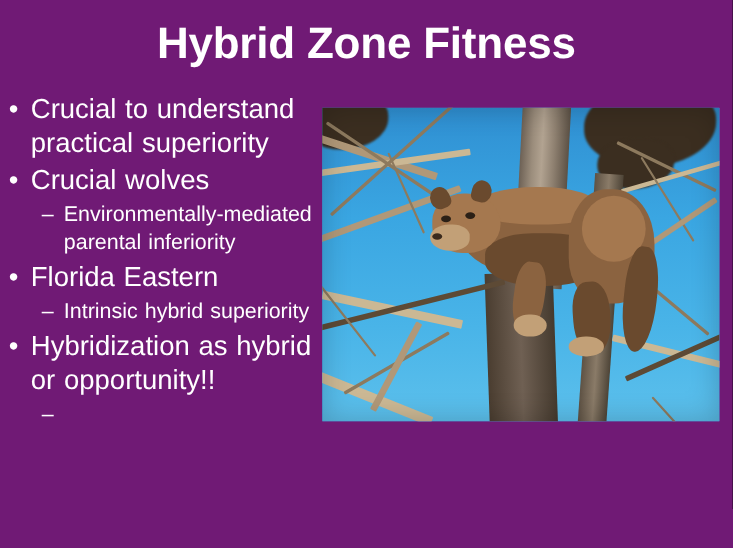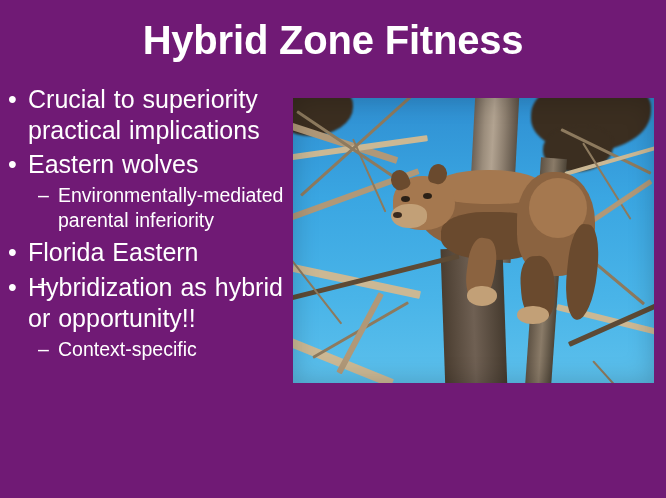--- a/index.html
+++ b/index.html
@@ -149,50 +149,50 @@
 <body>
 
 <div id="slide">
 
   <div id="slide-title">Hybrid Zone Fitness</div>
 
   <div id="bullet-column">
 
     <div class="bullet-row lvl1">
       <span class="marker">•</span>
-      <span class="txt">Crucial to superiority practical implications</span>
+      <span class="txt">Crucial to understand practical superiority</span>
     </div>
 
     <div class="bullet-row lvl1 sp-a">
       <span class="marker">•</span>
-      <span class="txt">Eastern wolves</span>
+      <span class="txt">Crucial wolves</span>
     </div>
 
     <div class="bullet-row lvl2 sp-a">
       <span class="marker">–</span>
       <span class="txt">Environmentally-mediated parental inferiority</span>
     </div>
 
     <div class="bullet-row lvl1 sp-b">
       <span class="marker">•</span>
       <span class="txt">Florida Eastern</span>
     </div>
 
     <div class="bullet-row lvl2 sp-a">
       <span class="marker">–</span>
+      <span class="txt">Intrinsic hybrid superiority</span>
     </div>
 
     <div class="bullet-row lvl1 sp-b">
       <span class="marker">•</span>
       <span class="txt">Hybridization as hybrid or opportunity!!</span>
     </div>
 
     <div class="bullet-row lvl2 sp-a">
       <span class="marker">–</span>
-      <span class="txt">Context-specific</span>
     </div>
 
   </div>
 
   <div id="photo">
     <div class="sky"></div>
 
     <div class="darkmass" style="left:-18px; top:-14px; width:78px; height:52px;"></div>
     <div class="darkmass" style="left:238px; top:-20px; width:120px; height:74px;"></div>
     <div class="darkmass" style="left:250px; top:28px; width:70px; height:46px;"></div>

